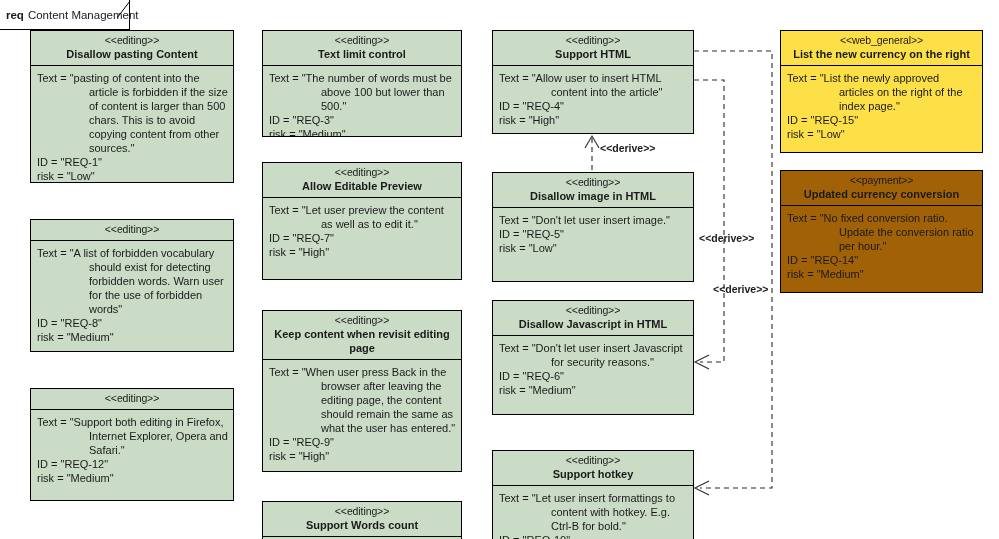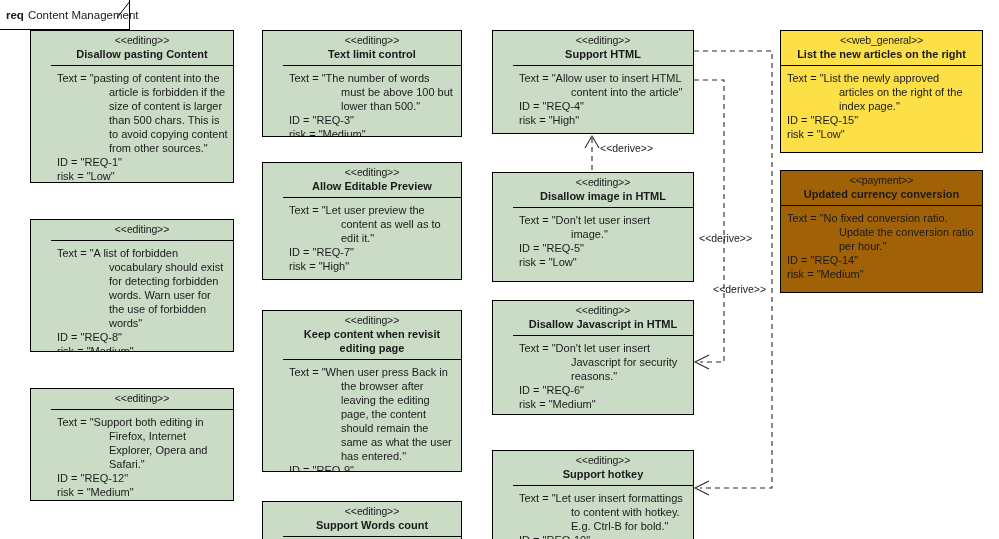--- a/index.html
+++ b/index.html
@@ -36,21 +36,21 @@
   }
 
   
   .req{
     position:absolute;
     border:1px solid #000;
     box-sizing:border-box;
     overflow:hidden;
     background:#cbdcc6;
   }
-  .req.green{background:#cbdcc6;padding-left:20px;}
+  .req.green{background:#cbdcc6;}
   .req.gray{background:#fde047;}
   .req.yellow{background:#a16207;}
   .req .hdr{
     padding:3px 4px 4px 4px;
     text-align:center;
     border-bottom:1px solid #000;
     box-sizing:border-box;
   }
   .req .stereo{
     display:block;
@@ -93,20 +93,21 @@
     stroke-width:1.1;
   }
   svg.links .dash{stroke-dasharray:5 4;}
   svg.links .head{stroke:#2b2b2b;stroke-width:1.1;fill:none;}
   .derive-label{
     position:absolute;
     font-size:10.5px;
     white-space:nowrap;
     color:#1a1a1a;
     background:transparent;
+    font-weight:bold;
   }
 </style>
 </head>
 <body>
 
 <div id="canvas">
 
   <div class="frame-tab" style="left:0;top:0;width:130px;">
     <span class="kw">req</span>
     <span class="nm">Content Management</span>
@@ -257,21 +258,21 @@
     <div class="body">
       <span class="attr txt"><span>Text = </span><span>"Let user insert formattings to content with hotkey. E.g. Ctrl-B for bold."</span></span>
       <span class="attr">ID = "REQ-10"</span>
       <span class="attr"></span>
     </div>
   </div>
 
   <div class="req gray" style="left:780px;top:30px;width:203px;height:123px;">
     <div class="hdr">
       <span class="stereo">&lt;&lt;web_general&gt;&gt;</span>
-      <span class="title">List the new articles on the right</span>
+      <span class="title">List the new currency on the right</span>
     </div>
     <div class="body">
       <span class="attr txt"><span>Text = </span><span>"List the newly approved articles on the right of the index page."</span></span>
       <span class="attr">ID = "REQ-15"</span>
       <span class="attr">risk = "Low"</span>
     </div>
   </div>
 
   <div class="req yellow" style="left:780px;top:170px;width:203px;height:123px;">
     <div class="hdr">

